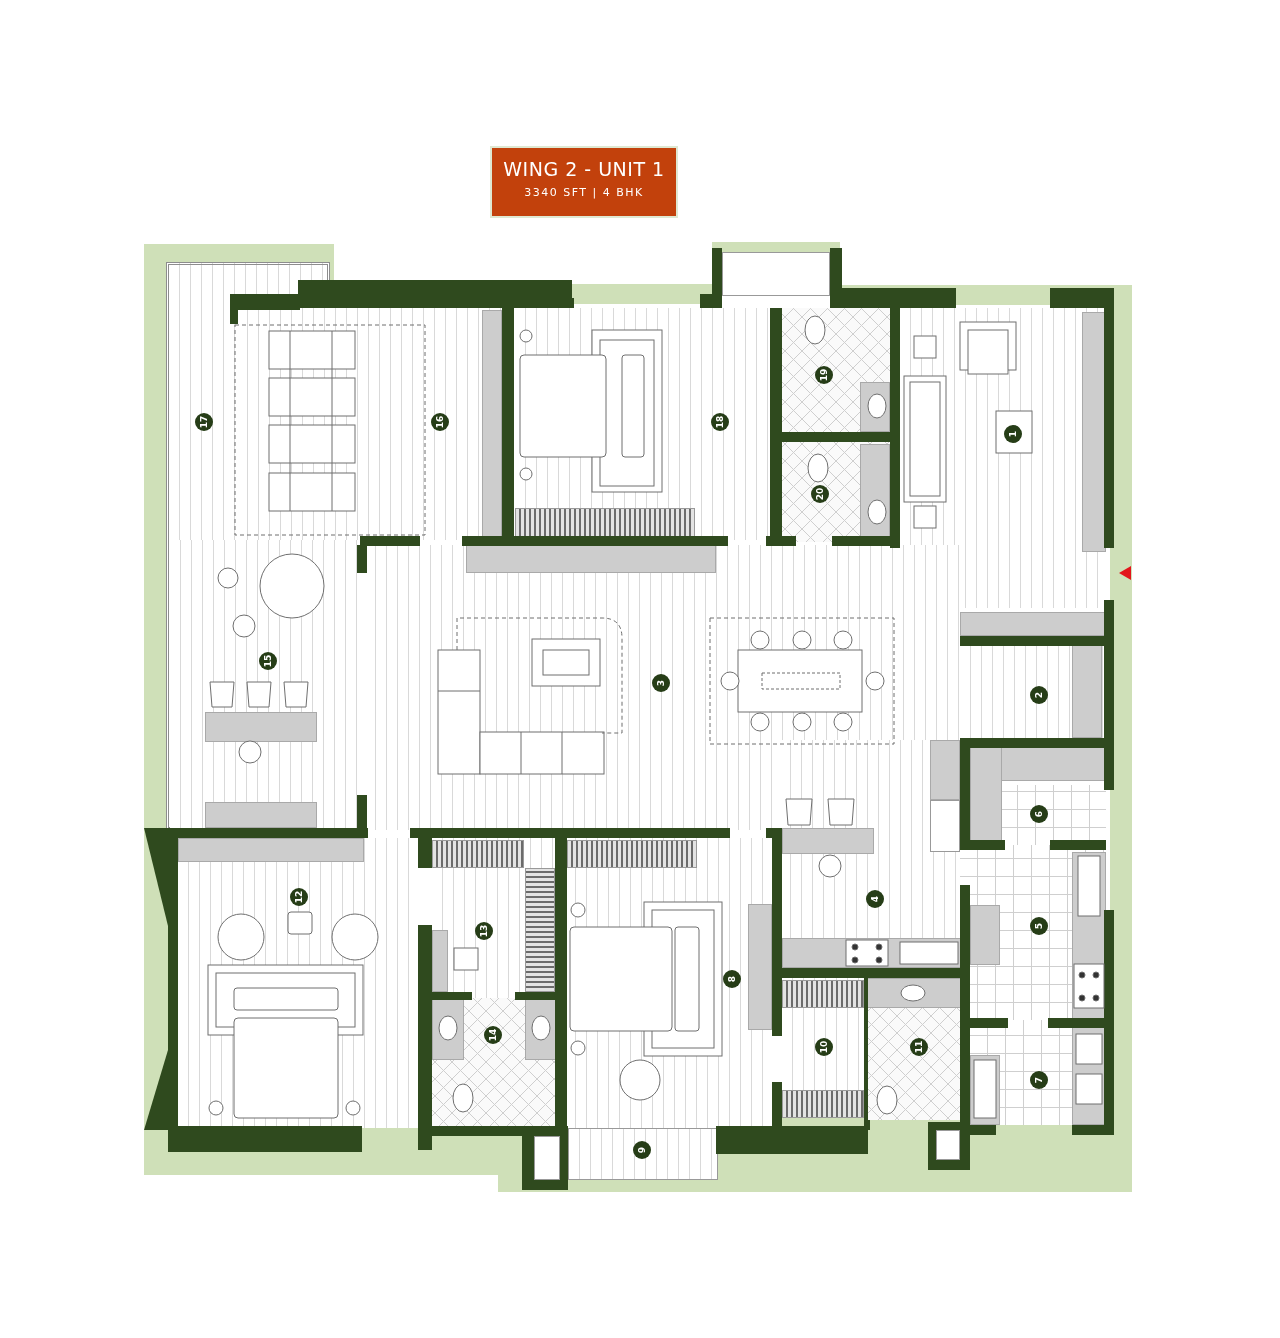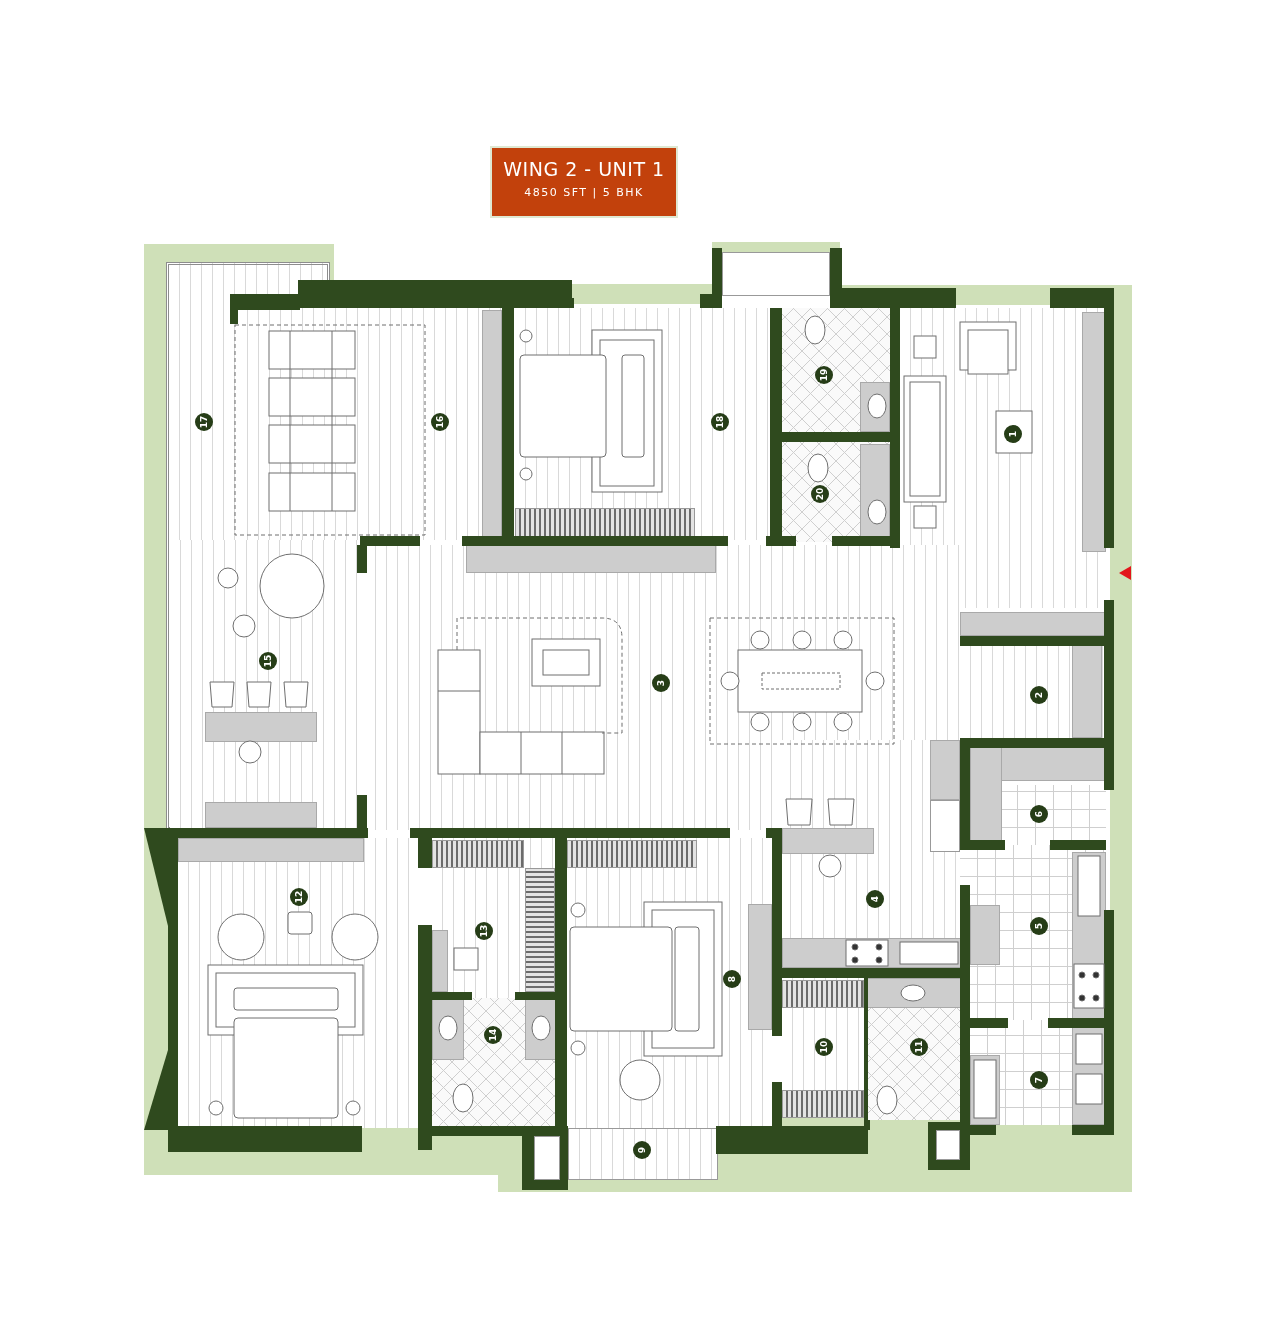--- a/index.html
+++ b/index.html
@@ -18,21 +18,21 @@
   .wardrobe{background-color:#e3e3e3;background-image:repeating-linear-gradient(90deg,#e3e3e3 0 3px,#6b6b6b 3px 5px);border:1px solid #999;box-sizing:border-box;}
   .wardrobe-v{background-color:#e3e3e3;background-image:repeating-linear-gradient(0deg,#e3e3e3 0 3px,#6b6b6b 3px 5px);border:1px solid #999;box-sizing:border-box;}
   svg{position:absolute;overflow:visible;}
   .arrow{width:0;height:0;border-top:7px solid transparent;border-bottom:7px solid transparent;border-right:12px solid #e3151b;}
 </style>
 </head>
 <body>
 
 <div class="abs title-box">
   <div class="title-main">WING 2 - UNIT 1</div>
-  <div class="title-sub">4850 SFT | 5 BHK</div>
+  <div class="title-sub">3340 SFT | 4 BHK</div>
 </div>
 
 <div class="abs green" style="left:144px;top:244px;width:190px;height:930px;"></div>
 <div class="abs green" style="left:144px;top:1100px;width:988px;height:75px;"></div>
 <div class="abs green" style="left:498px;top:1120px;width:634px;height:72px;"></div>
 <div class="abs green" style="left:1110px;top:285px;width:22px;height:880px;"></div>
 <div class="abs green" style="left:570px;top:284px;width:150px;height:20px;"></div>
 <div class="abs green" style="left:840px;top:285px;width:270px;height:20px;"></div>
 <div class="abs green" style="left:712px;top:242px;width:128px;height:10px;"></div>
 

